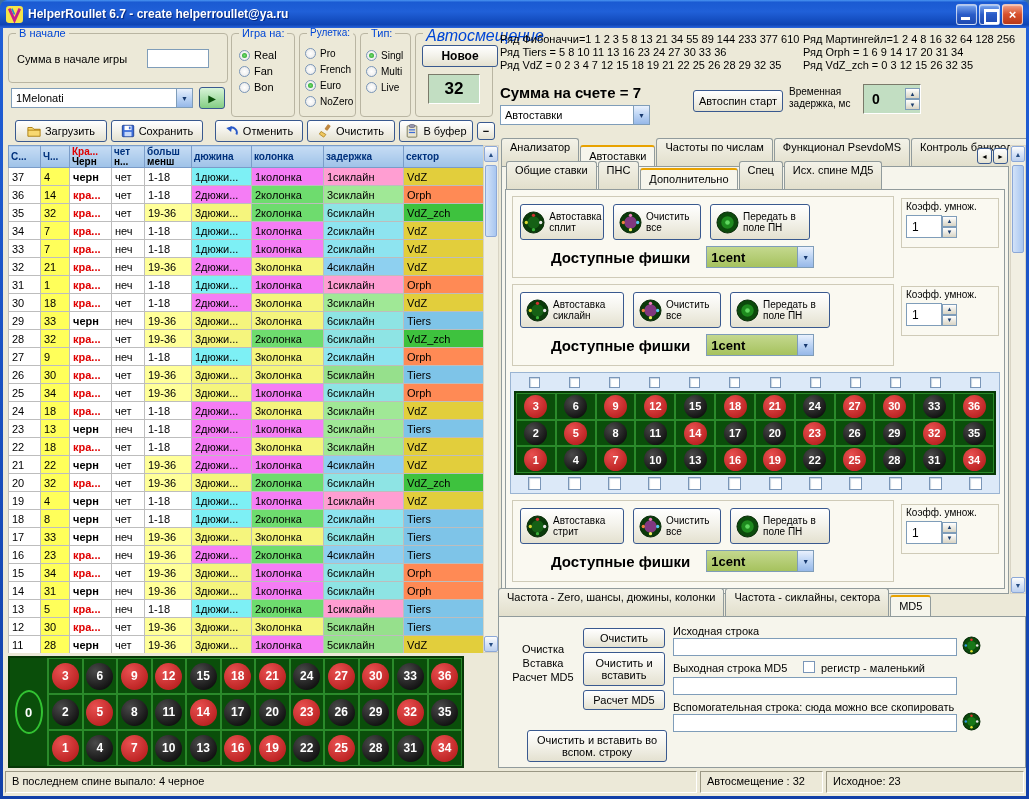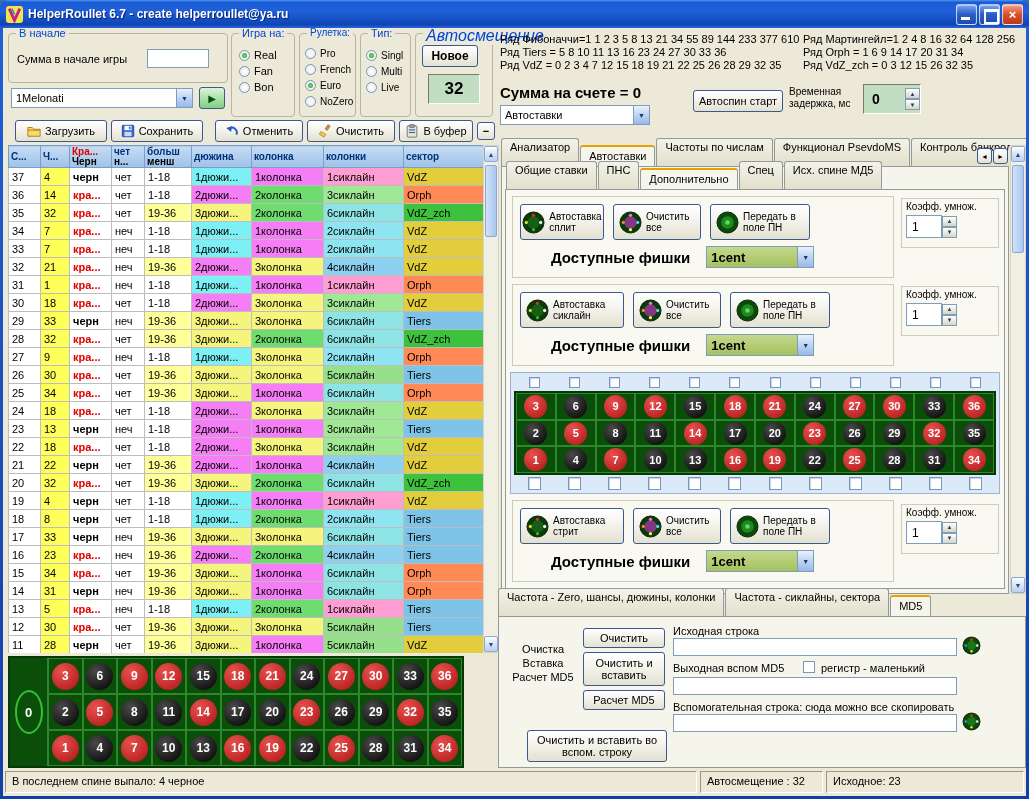--- a/index.html
+++ b/index.html
@@ -174,36 +174,36 @@
           </div>
           <div class="radio-row">
             <span class="rb"></span>
             <span>Live</span>
           </div>
         </div>
     </div>
 
     <div class="gb" style="left:412px;top:5px;width:78px;height:84px;">
       <span class="gbl" style="font-size:16px;font-style:italic;">Автосмещение</span>
-      <button class="xpbtn" style="position:absolute;left:6px;top:11px;width:56px;height:22px;font-weight:bold;font-size:12px;">Новое</button>
+      <button class="xpbtn" style="position:absolute;left:6px;top:11px;width:76px;height:22px;font-weight:bold;font-size:12px;">Новое</button>
       <div class="greenbox sunken" style="position:absolute;left:12px;top:40px;width:52px;height:30px;display:flex;align-items:center;justify-content:center;font-size:17px;">32</div>
     </div>
 
     <div class="abs" style="left:497px;top:5px;">
       <div class="serline">Ряд Фибоначчи=1 1 2 3 5 8 13 21 34 55 89 144 233 377 610</div>
       <div class="serline">Ряд Tiers = 5 8 10 11 13 16 23 24 27 30 33 36</div>
       <div class="serline">Ряд VdZ = 0 2 3 4 7 12 15 18 19 21 22 25 26 28 29 32 35</div>
     </div>
     <div class="abs" style="left:800px;top:5px;">
       <div class="serline">Ряд Мартингейл=1 2 4 8 16 32 64 128 256</div>
       <div class="serline">Ряд Orph = 1 6 9 14 17 20 31 34</div>
       <div class="serline">Ряд VdZ_zch = 0 3 12 15 26 32 35</div>
     </div>
 
-    <div class="abs" style="left:497px;top:56px;font-size:15px;font-weight:bold;">Сумма на счете = 0</div>
+    <div class="abs" style="left:497px;top:56px;font-size:15px;font-weight:bold;">Сумма на счете = 7</div>
     <div class="combo" style="left:497px;top:77px;width:150px;height:20px;">
       <span class="cval">Автоставки</span>
       <span class="cbtn">▼</span>
     </div>
     <button class="xpbtn" style="position:absolute;left:690px;top:62px;width:90px;height:22px;">Автоспин старт</button>
     <div class="abs" style="left:786px;top:58px;font-size:10px;line-height:12px;">
       <div>Временная</div>
         <div>задержка, мс</div>
     </div>
     <div class="abs greenbox sunken" style="left:860px;top:56px;width:58px;height:30px;display:flex;">
@@ -298,21 +298,21 @@
                 <div>больш</div>
                 <div class="hsub">менш</div>
               </th>
               <th>
                 <div>дюжина</div>
               </th>
               <th>
                 <div>колонка</div>
               </th>
               <th>
-                <div>колонки</div>
+                <div>задержка</div>
               </th>
               <th>
                 <div>сектор</div>
               </th>
             </tr>
           </thead>
         <tbody>
             <tr>
               <td style="background: rgb(255, 255, 255);">37</td>
               <td style="background: rgb(255, 255, 90);">4</td>
@@ -1112,21 +1112,21 @@
         <svg width="19" height="19" viewBox="0 0 18 18">
           <circle cx="9" cy="9" r="8" fill="#0C4A0C" stroke="#052805"></circle>
           <circle cx="9" cy="9" r="4.2" fill="#187818"></circle>
           <circle cx="9" cy="3.6" r="1.2" fill="#E03030"></circle>
           <circle cx="14.4" cy="9" r="1.2" fill="#E8E8E8"></circle>
           <circle cx="9" cy="14.4" r="1.2" fill="#E0E030"></circle>
           <circle cx="3.6" cy="9" r="1.2" fill="#3098E0"></circle>
         </svg>
       </span>
 
-    <div class="abs" style="left:670px;top:634px;">Выходная вспом MD5</div>
+    <div class="abs" style="left:670px;top:634px;">Выходная строка MD5</div>
     <span class="cbx abs" style="left:800px;top:633px;"></span>
     <div class="abs" style="left:818px;top:634px;">регистр  - маленький</div>
     <input class="xpinput abs" style="left: 670px; top: 649px; width: 284px; height: 18px;">
 
     <div class="abs" style="left:670px;top:673px;white-space:nowrap;">Вспомогательная строка: сюда можно все скопировать</div>
     <input class="xpinput abs" style="left: 670px; top: 686px; width: 284px; height: 18px;" value="">
     <span class="icon abs" style="left:959px;top:684px;">
         <svg width="19" height="19" viewBox="0 0 18 18">
           <circle cx="9" cy="9" r="8" fill="#0C4A0C" stroke="#052805"></circle>
           <circle cx="9" cy="9" r="4.2" fill="#187818"></circle>

